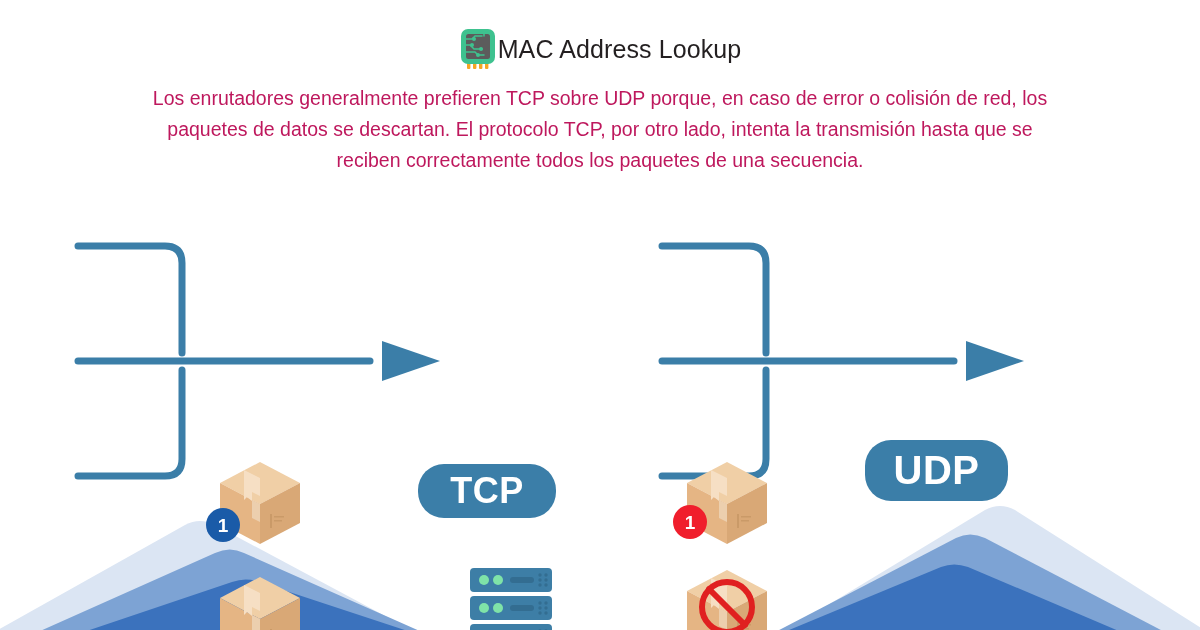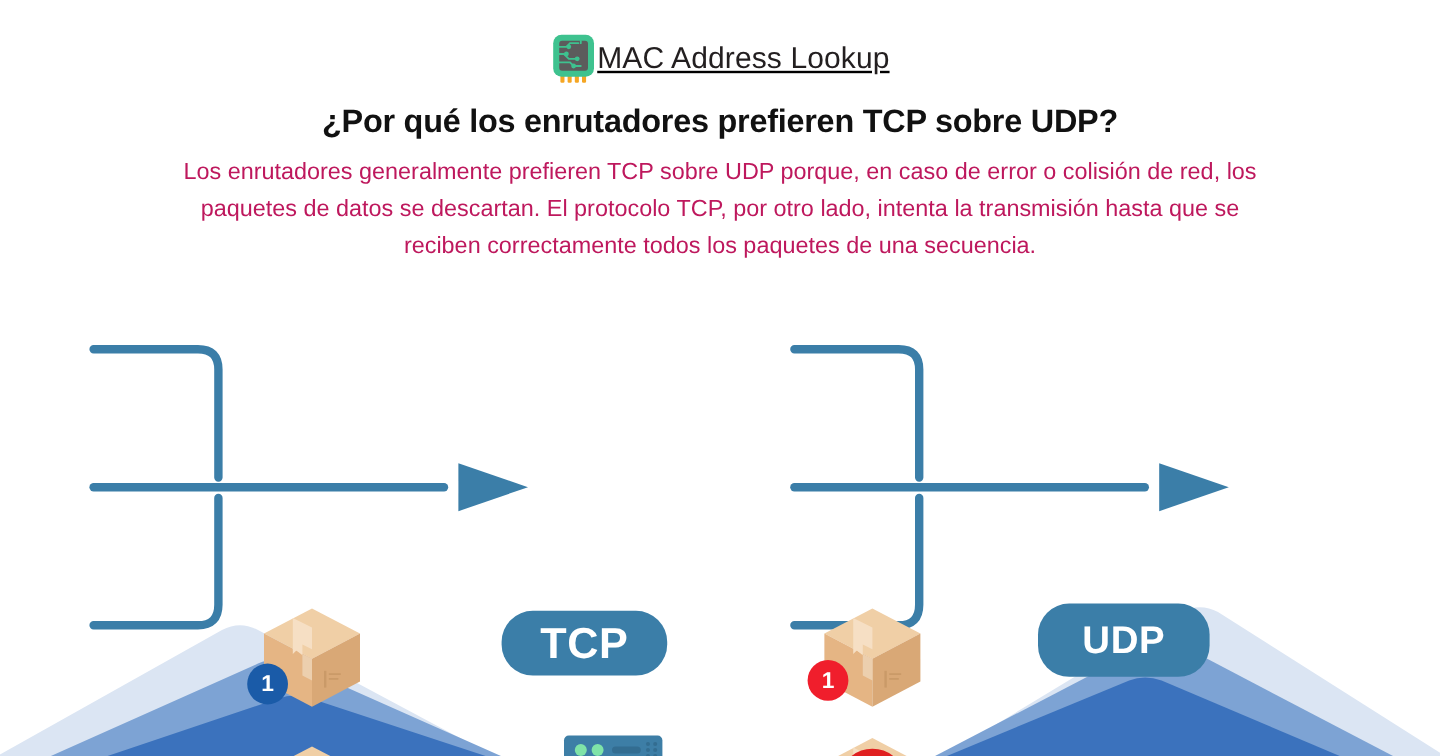--- a/index.html
+++ b/index.html
@@ -32,21 +32,20 @@
     z-index: 3;
     padding-top: 26px;
     text-align: center;
   }
   .brand {
     display: flex;
     align-items: center;
     justify-content: center;
     gap: 1px;
     height: 46px;
-    text-decoration: underline;
   }
   .brand-logo {
     width: 38px;
     height: 44px;
     display: block;
   }
   .brand-name {
     font-size: 25px;
     color: #231f20;
     letter-spacing: .1px;
@@ -100,24 +99,24 @@
   }
   .badge-tcp {
     left: 418px;
     top: 266px;
     width: 138px;
     height: 54px;
     font-size: 36px;
   }
   .badge-udp {
     left: 265px;
-    top: 260px;
+    top: 242px;
     width: 143px;
     height: 61px;
-    font-size: 32px;
+    font-size: 40px;
   }
 
   .svg-layer {
     position: absolute;
     left: 0;
     top: 0;
     width: 600px;
     height: 370px;
   }
 
@@ -175,21 +174,20 @@
           <circle cx="15" cy="12" r="2"></circle>
           <circle cx="13" cy="18" r="2"></circle>
           <circle cx="22" cy="22" r="2"></circle>
           <circle cx="19" cy="28" r="2"></circle>
         </g>
       </svg>
     </span>
     <span class="brand-name">MAC Address Lookup</span>
   </div>
 
-  <h1 class="page-title">¿Por qué los enrutadores prefieren TCP sobre UDP?</h1>
   <p class="page-desc">Los enrutadores generalmente prefieren TCP sobre UDP porque, en caso de error o colisión de red, los paquetes de datos se descartan. El protocolo TCP, por otro lado, intenta la transmisión hasta que se reciben correctamente todos los paquetes de una secuencia.</p>
 </div>
 
 <div class="diagram">
 
   <div class="panel panel-tcp">
 
     <svg class="svg-layer" viewBox="0 0 600 370" xmlns="http://www.w3.org/2000/svg">
       <g fill="none" stroke="#3b7ea8" stroke-width="7" stroke-linecap="round" stroke-linejoin="round">
         <path d="M78 48 H165 Q182 48 182 65 V155"></path>

